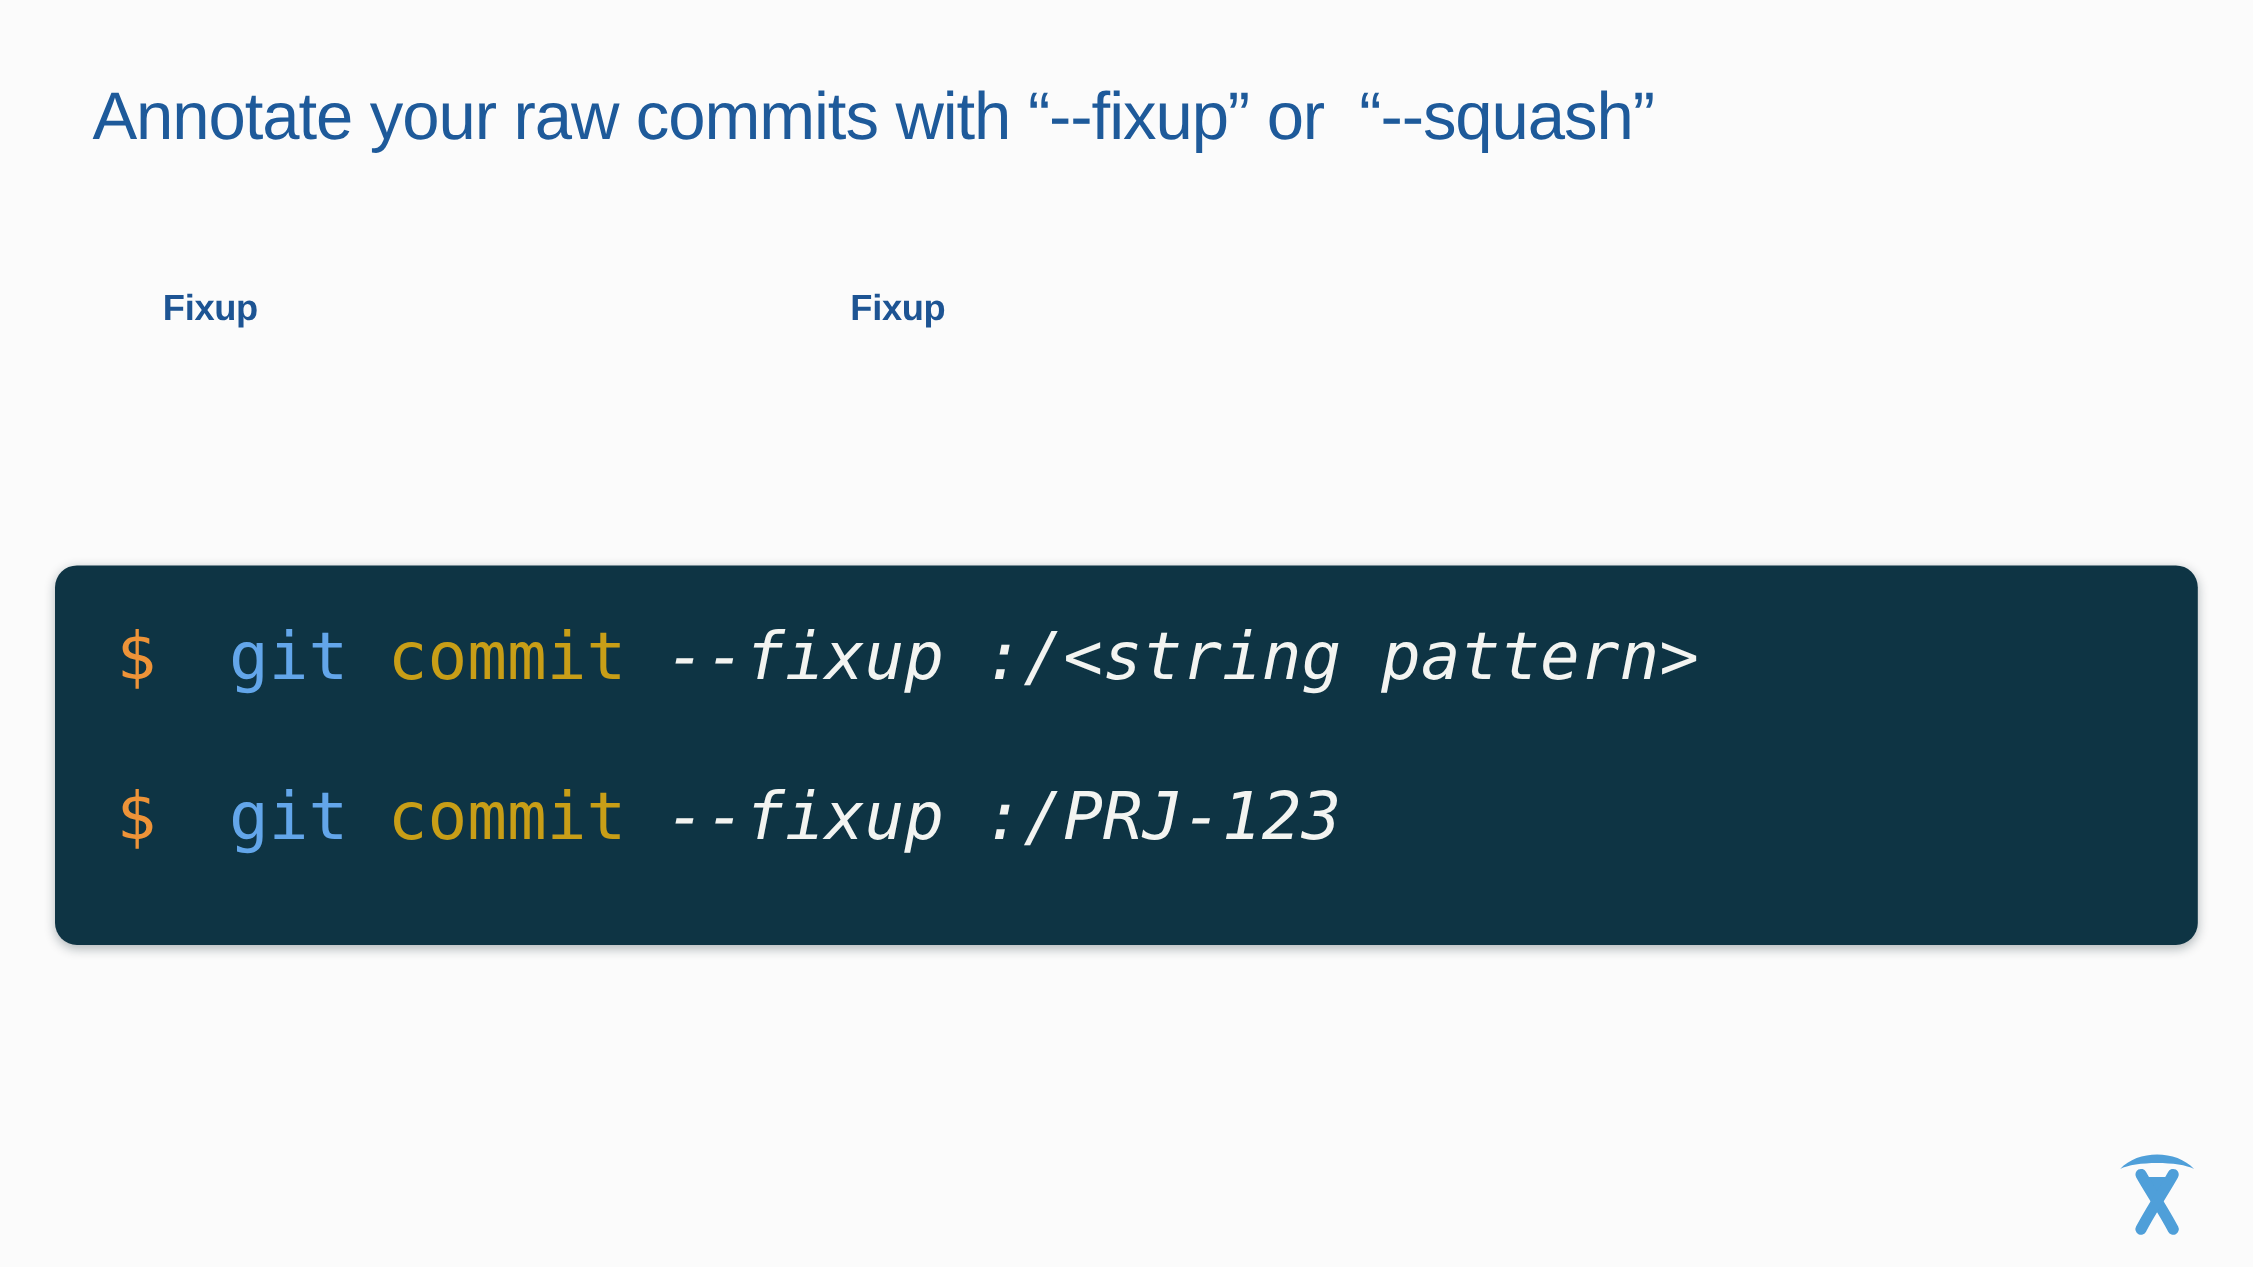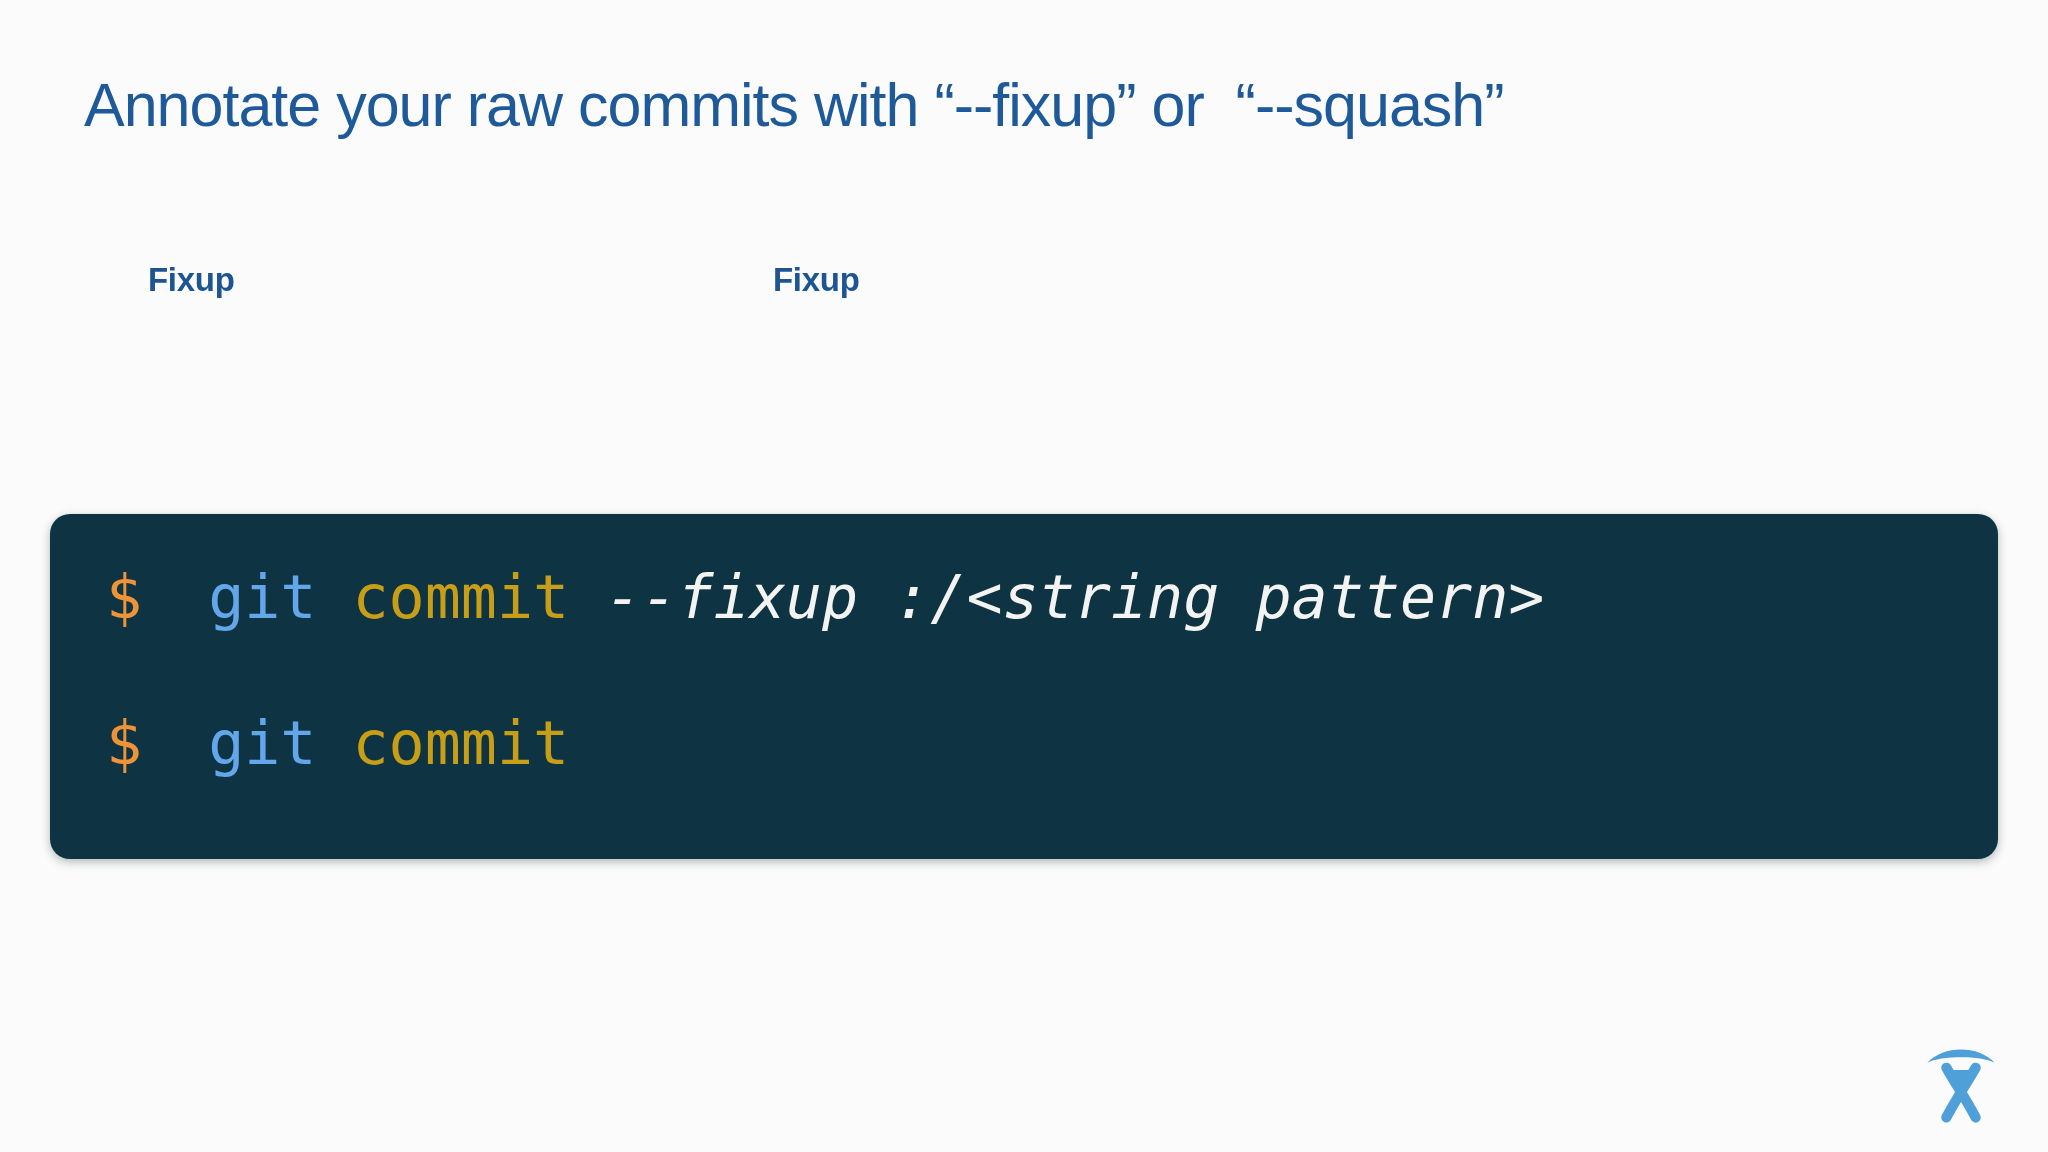--- a/index.html
+++ b/index.html
@@ -106,20 +106,21 @@
     <div class="tline">
       <span class="tok prompt">$</span>
       <span class="tok program">git</span>
       <span class="tok subcmd">commit</span>
       <span class="tok args">--fixup :/&lt;string pattern&gt;</span>
     </div>
     <div class="tline">
       <span class="tok prompt">$</span>
       <span class="tok program">git</span>
       <span class="tok subcmd">commit</span>
+      <span class="tok args">--fixup :/PRJ-123</span>
     </div>
   </div>
 
   <div class="logo">
     <svg viewBox="0 0 100 115" xmlns="http://www.w3.org/2000/svg">
       <path d="M4 31 C 26 7, 74 7, 96 31 C 78 21, 22 21, 4 31 Z" fill="var(--logo-blue)"></path>
       <polygon points="39,41 61,41 50,62" fill="var(--logo-blue)"></polygon>
       <path d="M30 38 C 40 56, 58 83, 70 106" stroke="var(--logo-blue)" stroke-width="14" stroke-linecap="round" fill="none"></path>
       <path d="M70 38 C 60 56, 42 83, 30 106" stroke="var(--logo-blue)" stroke-width="14" stroke-linecap="round" fill="none"></path>
     </svg>

